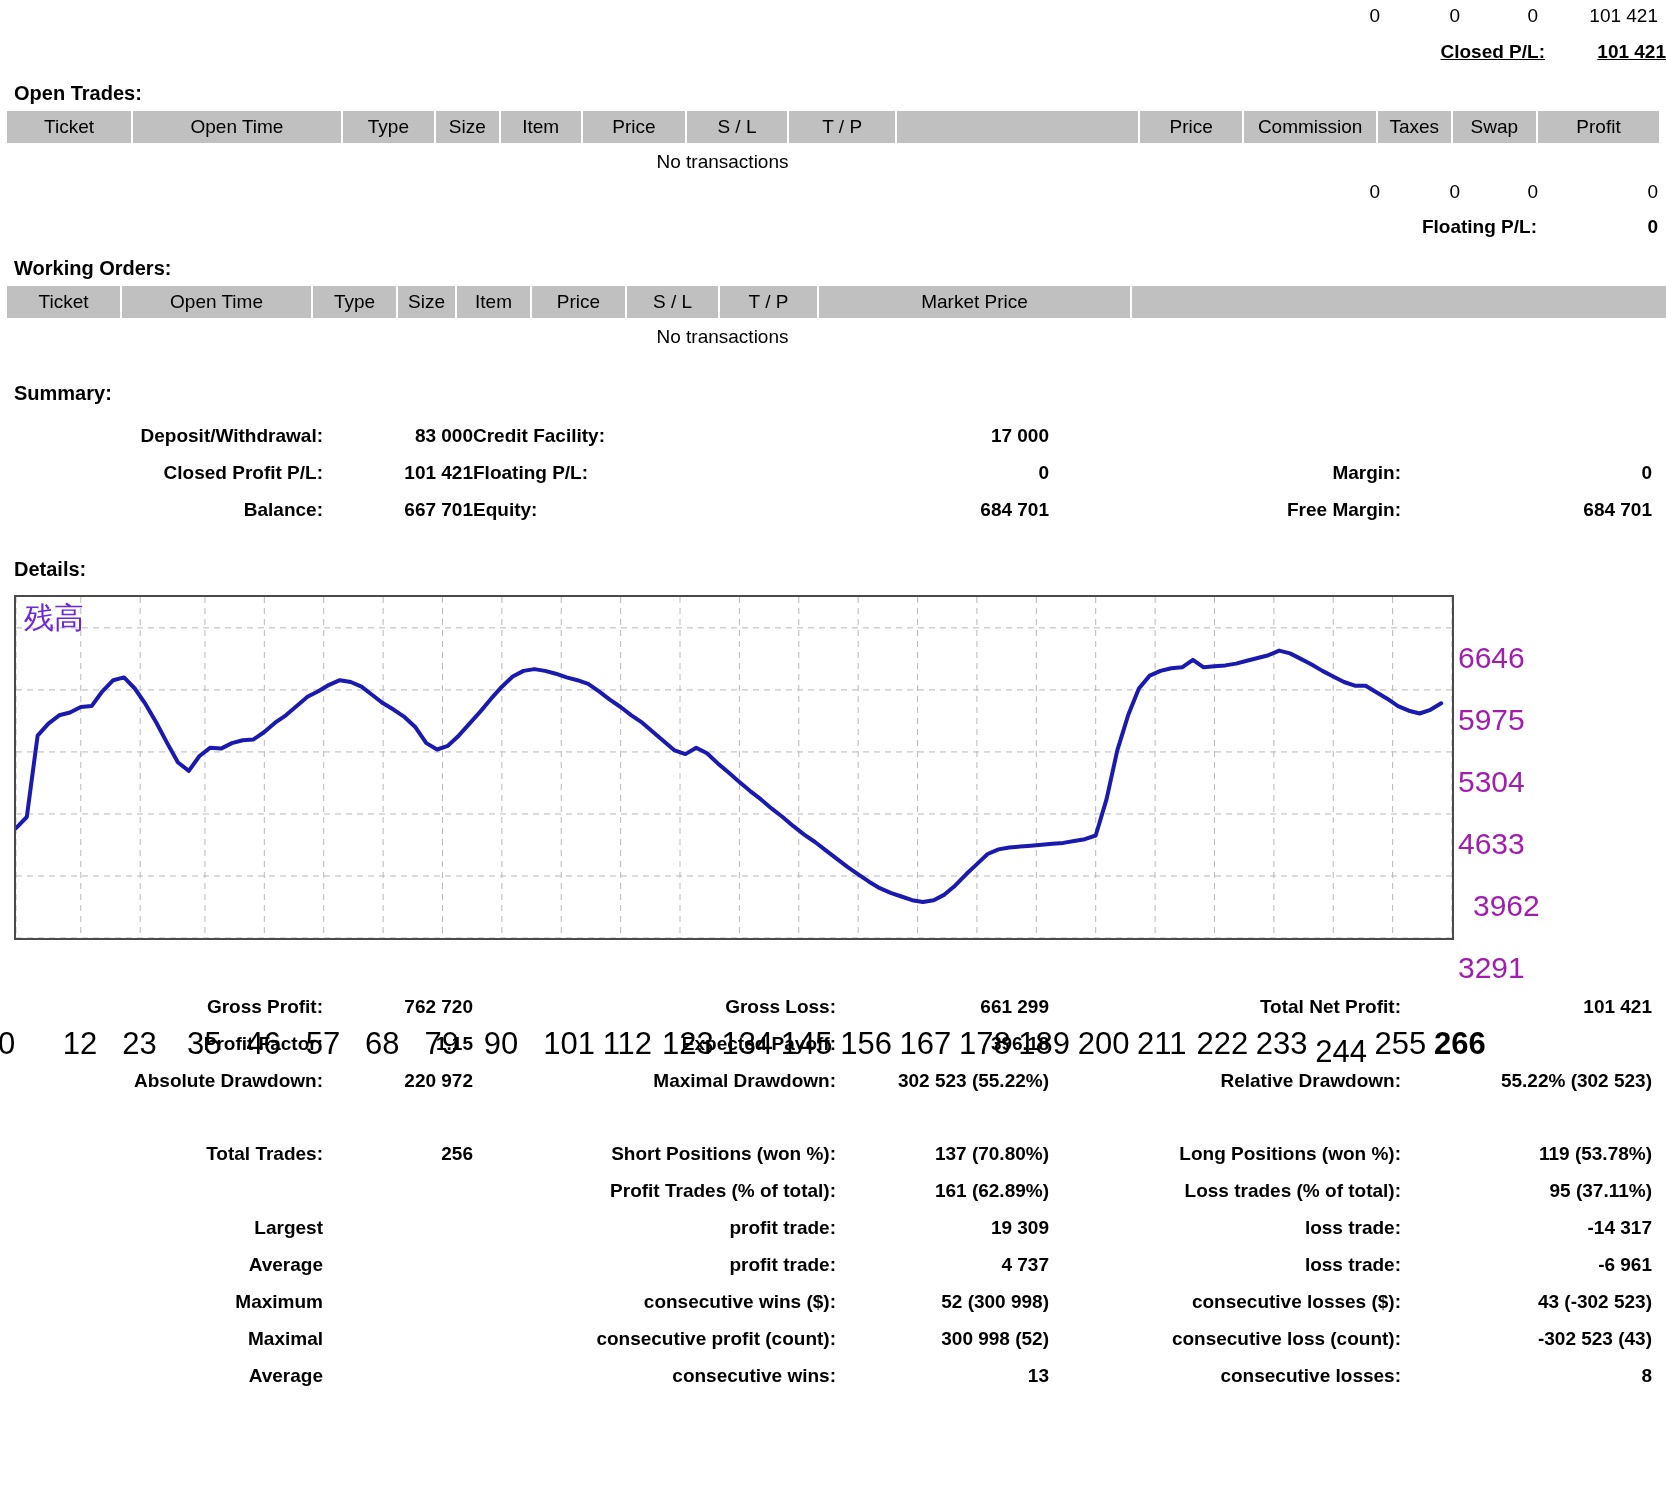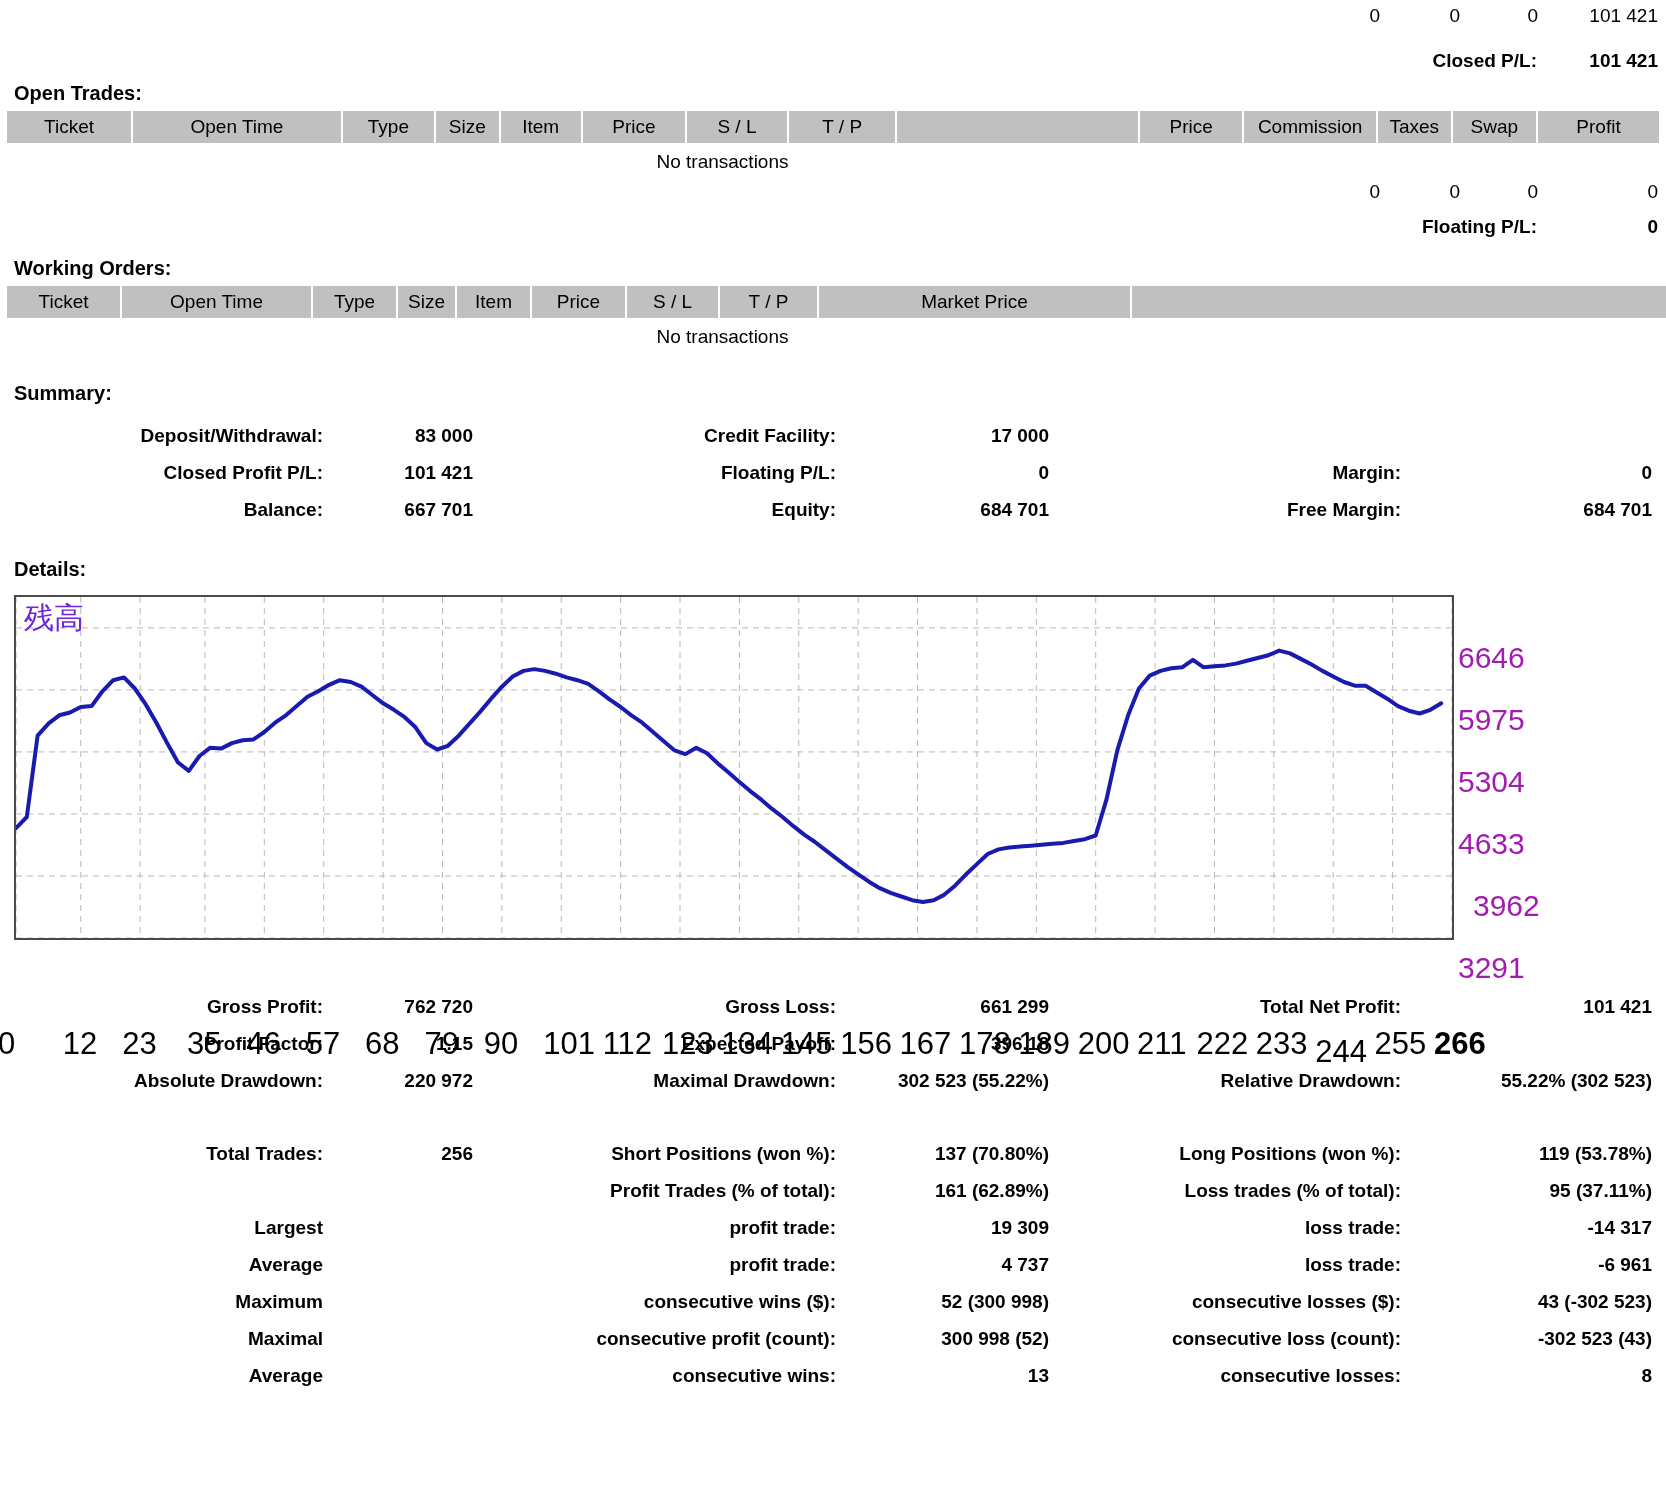--- a/index.html
+++ b/index.html
@@ -28,24 +28,25 @@
     align-items: center;
   }
   .pl-nums .cell { text-align: right; }
   .pl-c1 { width: 113px; }
   .pl-c2 { width: 80px; }
   .pl-c3 { width: 78px; }
   .pl-c4 { width: 120px; }
   .pl-total {
     display: flex;
     justify-content: flex-end;
-    padding-right: 8px;
+    padding-right: 0;
     height: 40px;
-    align-items: flex-end;
+    align-items: center;
     font-weight: bold;
+    text-decoration: underline;
   }
   .pl-total .lbl { width: 330px; text-align: right; }
   .pl-total .val { width: 121px; text-align: right; }
 
   
   .caption {
     font-weight: bold;
     font-size: 20px;
     padding: 10px 0 6px 14px;
   }
@@ -99,21 +100,21 @@
   
   .summary-wrap { margin-top: 6px; }
   .summary-row {
     display: flex;
     height: 37px;
     align-items: center;
     font-weight: bold;
   }
   .s-lbl1 { width: 323px; text-align: right; }
   .s-val1 { width: 150px; text-align: right; }
-  .s-lbl2 { width: 363px; text-align: right; padding-left: 30px; }
+  .s-lbl2 { width: 363px; text-align: left; }
   .s-val2 { width: 213px; text-align: right; }
   .s-lbl3 { width: 352px; text-align: right; }
   .s-val3 { width: 251px; text-align: right; }
 
   
   .chart-box {
     position: relative;
     margin: 8px 0 0 14px;
     width: 1440px;
     height: 345px;

